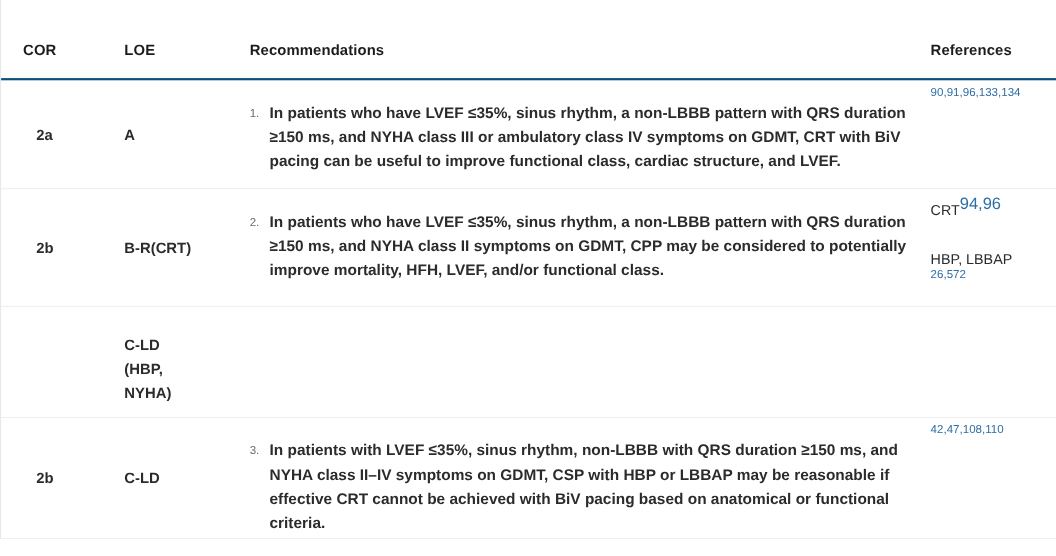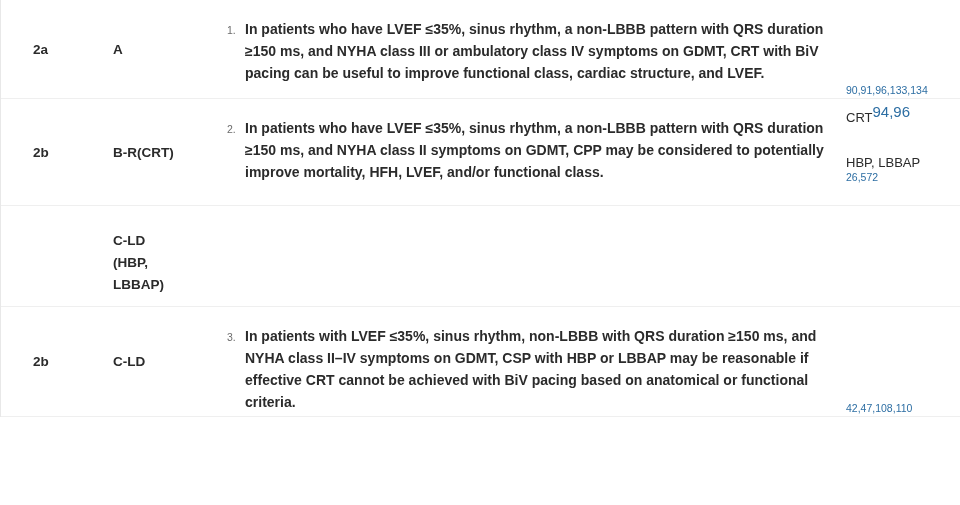--- a/index.html
+++ b/index.html
@@ -107,23 +107,23 @@
 
   
   .cell-ref {
     padding-top: 18px;
     font-size: 10.5px;
     color: #2d6ea3;
     line-height: 1.45;
   }
   .ref-simple {
     display: flex;
-    align-items: flex-end;
+    align-items: flex-start;
     height: 100%;
-    padding-top: 16px;
+    padding-top: 4px;
   }
   .ref-link {
     color: #2d6ea3;
     text-decoration: none;
     cursor: pointer;
   }
   .ref-group {
     padding-top: 11px;
   }
   .ref-line {
@@ -147,20 +147,26 @@
     color: #2d6ea3;
     line-height: 1.1;
     margin-top: 2px;
   }
 </style>
 </head>
 <body>
 
 <div class="table-wrap">
 
+  <div class="thead">
+    <div class="th c-cor">COR</div>
+    <div class="th c-loe">LOE</div>
+    <div class="th c-rec">Recommendations</div>
+    <div class="th c-ref">References</div>
+  </div>
 
   <div class="trow row-1">
     <div class="cell cell-cor c-cor">2a</div>
     <div class="cell cell-loe c-loe">A</div>
     <div class="cell cell-rec c-rec">
       <div class="rec-item">
         <span class="rec-num">1.</span>
         <span class="rec-text">In patients who have LVEF ≤35%, sinus rhythm, a non-LBBB pattern with QRS duration ≥150 ms, and NYHA class III or ambulatory class IV symptoms on GDMT, CRT with BiV pacing can be useful to improve functional class, cardiac structure, and LVEF.</span>
       </div>
     </div>
@@ -187,21 +193,21 @@
       </div>
     </div>
   </div>
 
   <div class="trow row-3">
     <div class="cell cell-cor c-cor"></div>
     <div class="cell cell-loe c-loe">
       <span class="loe-stack">
         <span>C-LD</span><br>
         <span>(HBP,</span><br>
-        <span>LBBAP)</span>
+        <span>NYHA)</span>
       </span>
     </div>
     <div class="cell cell-rec c-rec"></div>
     <div class="cell cell-ref c-ref"></div>
   </div>
 
   <div class="trow row-4">
     <div class="cell cell-cor c-cor">2b</div>
     <div class="cell cell-loe c-loe">C-LD</div>
     <div class="cell cell-rec c-rec">

